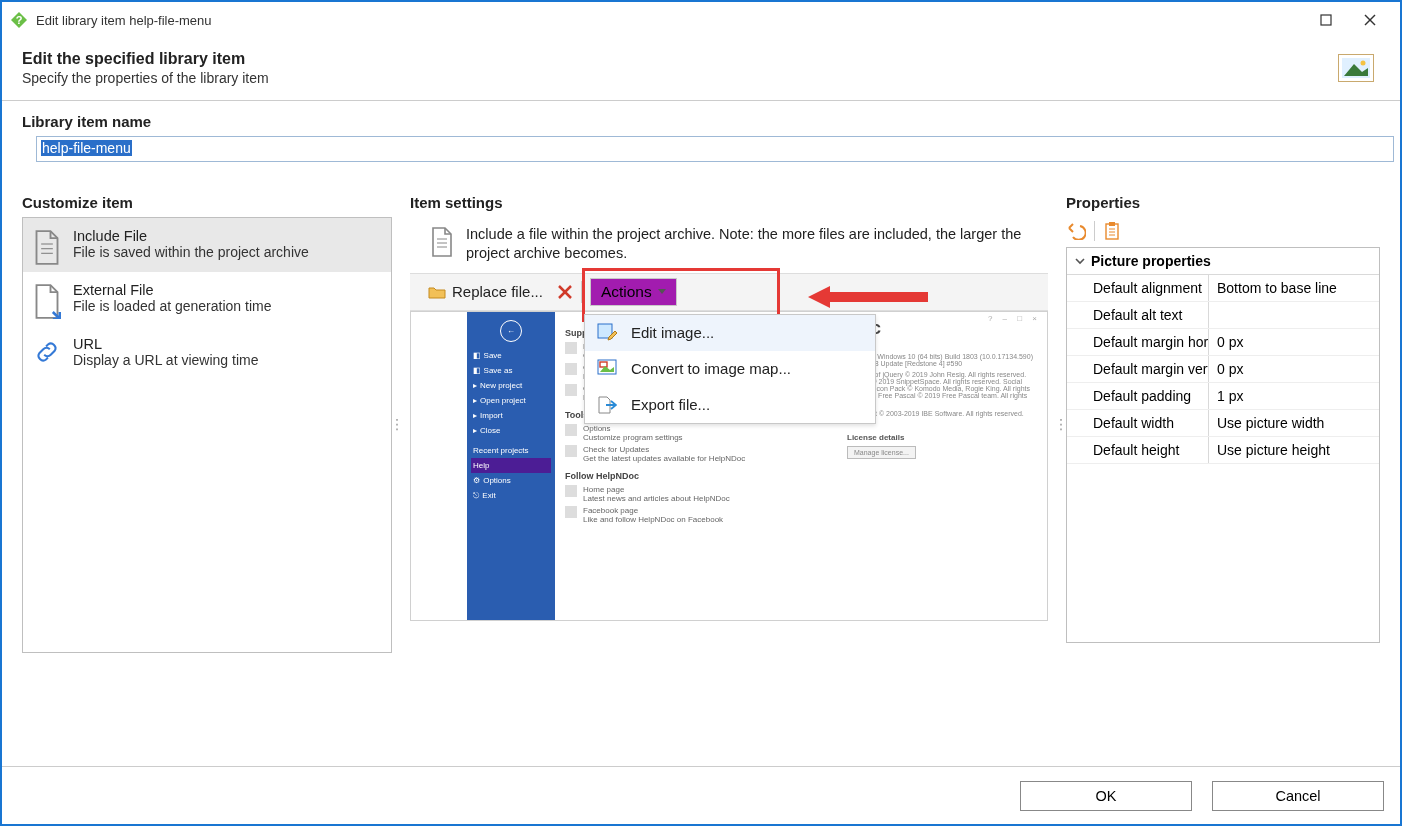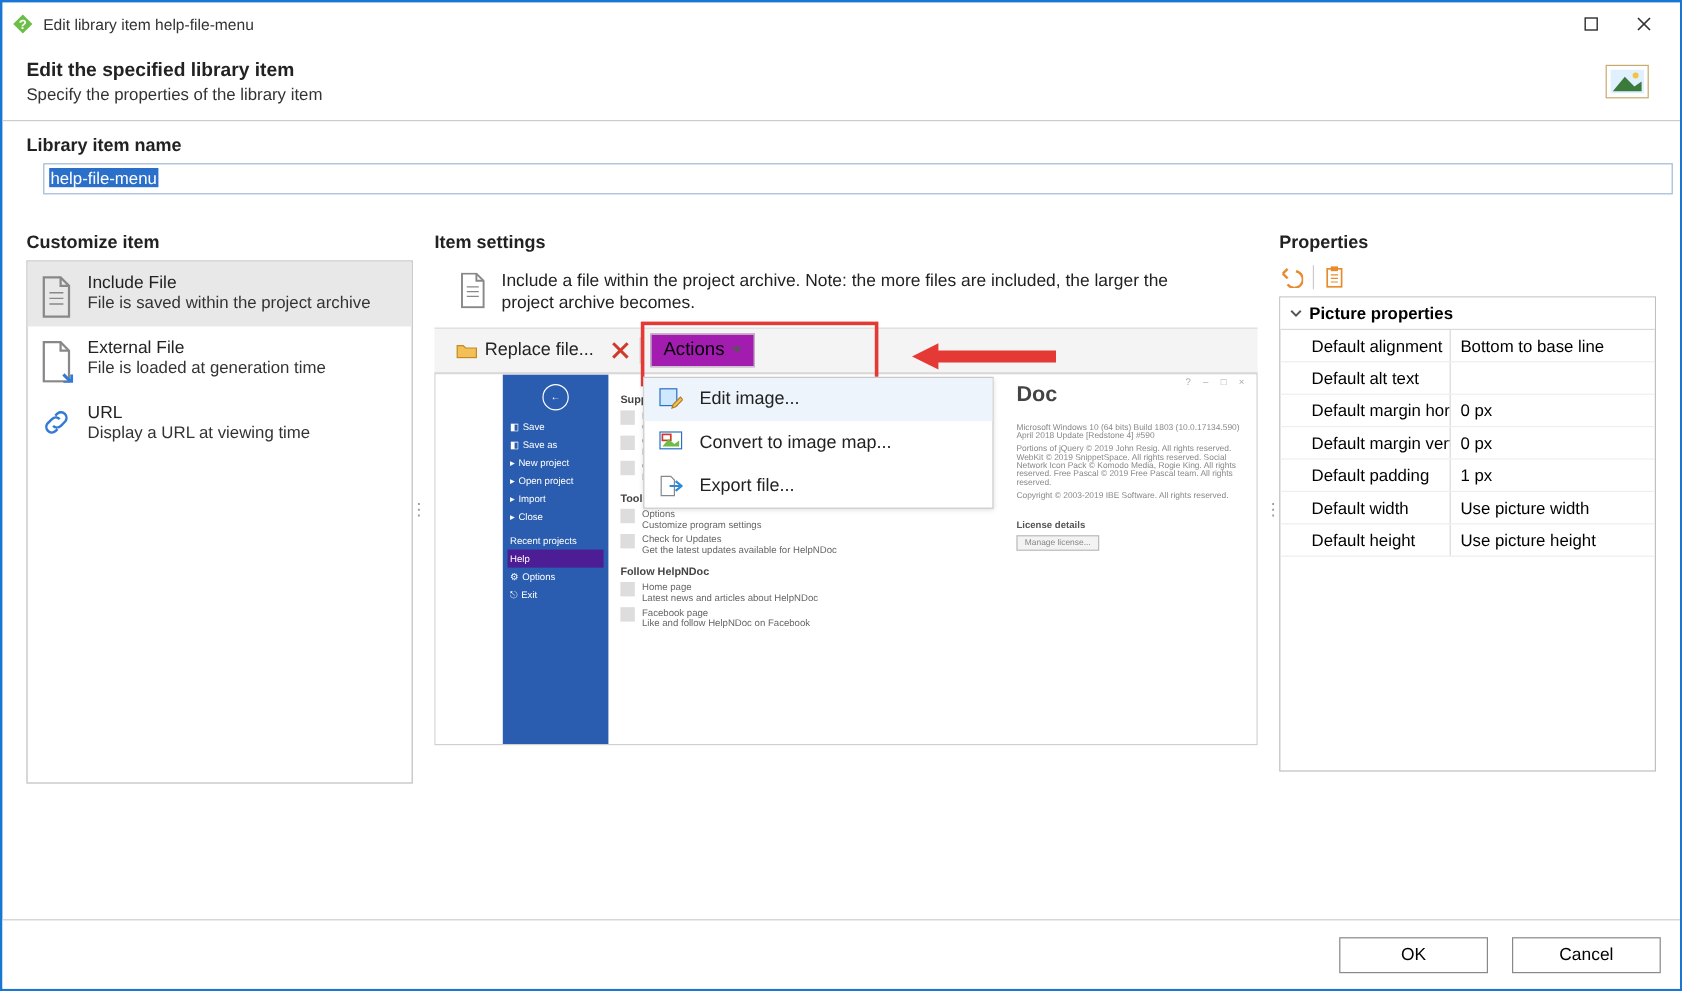--- a/index.html
+++ b/index.html
@@ -17,21 +17,21 @@
 .header p { font-size: 14px; color: #333; margin-top: 2px; }
 .header .pic-icon { width: 36px; height: 28px; border: 1px solid #c9a96e; display: flex; align-items: center; justify-content: center; background: #fff; margin-top: 4px; margin-right: 6px; }
 
 .body { padding: 12px 20px 0 20px; }
 .section-label { font-size: 15px; font-weight: bold; color: #222; margin-bottom: 6px; }
 
 .name-field { width: 100%; border: 1px solid #9fb9d6; padding: 3px 4px; font-size: 14px; height: 26px; margin-left: 14px; }
 .name-field .selected { background: #2a6fc9; color: #fff; padding: 0 1px; }
 
 .cols { display: flex; margin-top: 32px; gap: 0; }
-.col-left { width: 322px; }
+.col-left { width: 370px; }
 .col-mid { flex: 1; padding: 0 8px; }
 .col-right { width: 314px; }
 
 .item-list { border: 1px solid #bfbfbf; height: 436px; }
 .item-row { display: flex; align-items: flex-start; padding: 10px 10px; gap: 12px; }
 .item-row.selected-row { background: #e8e8e8; }
 .item-icon { width: 28px; height: 32px; flex-shrink: 0; margin-top: 2px; }
 .item-texts .t1 { font-size: 14.5px; color: #222; }
 .item-texts .t2 { font-size: 14px; color: #333; line-height: 1.25; }
 
@@ -70,21 +70,21 @@
 .preview-topbar { position: absolute; top: 2px; right: 6px; font-size: 8px; color: #aaa; letter-spacing: 4px; }
 
 .props-toolbar { display: flex; align-items: center; gap: 8px; padding: 4px 0 6px 0; }
 .props-grid { border: 1px solid #bfbfbf; height: 396px; font-size: 14px; background: #fff; }
 .props-header { display: flex; align-items: center; gap: 6px; padding: 5px 8px; font-weight: bold; background: #fff; border-bottom: 1px solid #d9d9d9; }
 .prop-row { display: flex; border-bottom: 1px solid #eee; }
 .prop-label { width: 142px; padding: 5px 4px 5px 26px; white-space: nowrap; overflow: hidden; border-right: 1px solid #d9d9d9; }
 .prop-value { flex: 1; padding: 5px 8px; white-space: nowrap; overflow: hidden; }
 
 .footer { position: absolute; bottom: 0; left: 0; right: 0; height: 58px; border-top: 1px solid #ccc; display: flex; align-items: center; justify-content: flex-end; padding: 0 16px; gap: 20px; background: #fff; }
-.dlg-btn { width: 124px; height: 30px; border: 1px solid #888; background: #fff; font-size: 14.5px; display: flex; align-items: center; justify-content: center; }
+.dlg-btn { width: 172px; height: 30px; border: 1px solid #888; background: #fff; font-size: 14.5px; display: flex; align-items: center; justify-content: center; }
 
 svg { display: block; }
 </style>
 </head>
 <body>
 
 <div class="titlebar">
   <span class="app-icon">
     <svg viewBox="0 0 18 18">
         <polygon points="9,1 17,9 9,17 1,9" fill="#6bbf47"></polygon>

